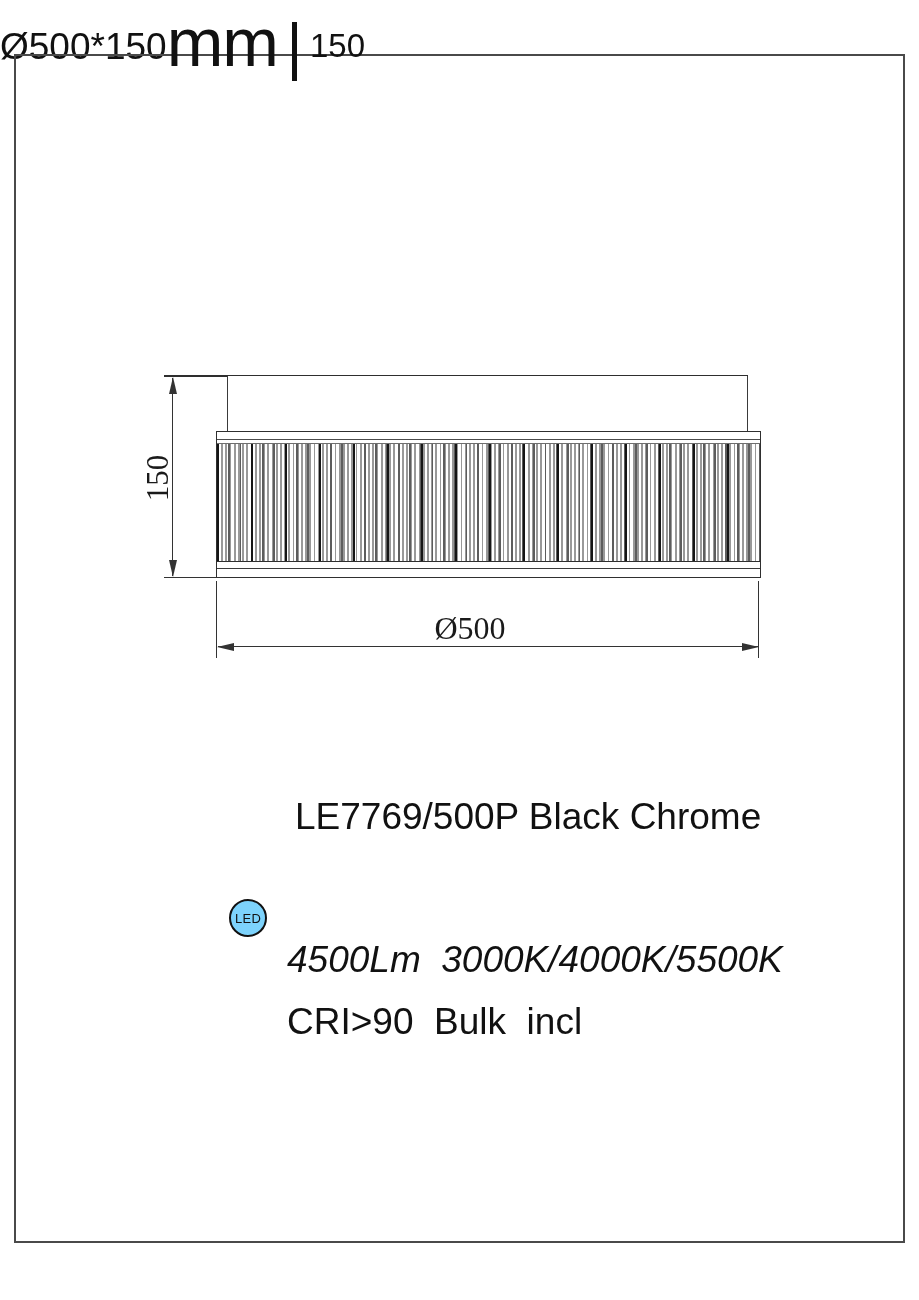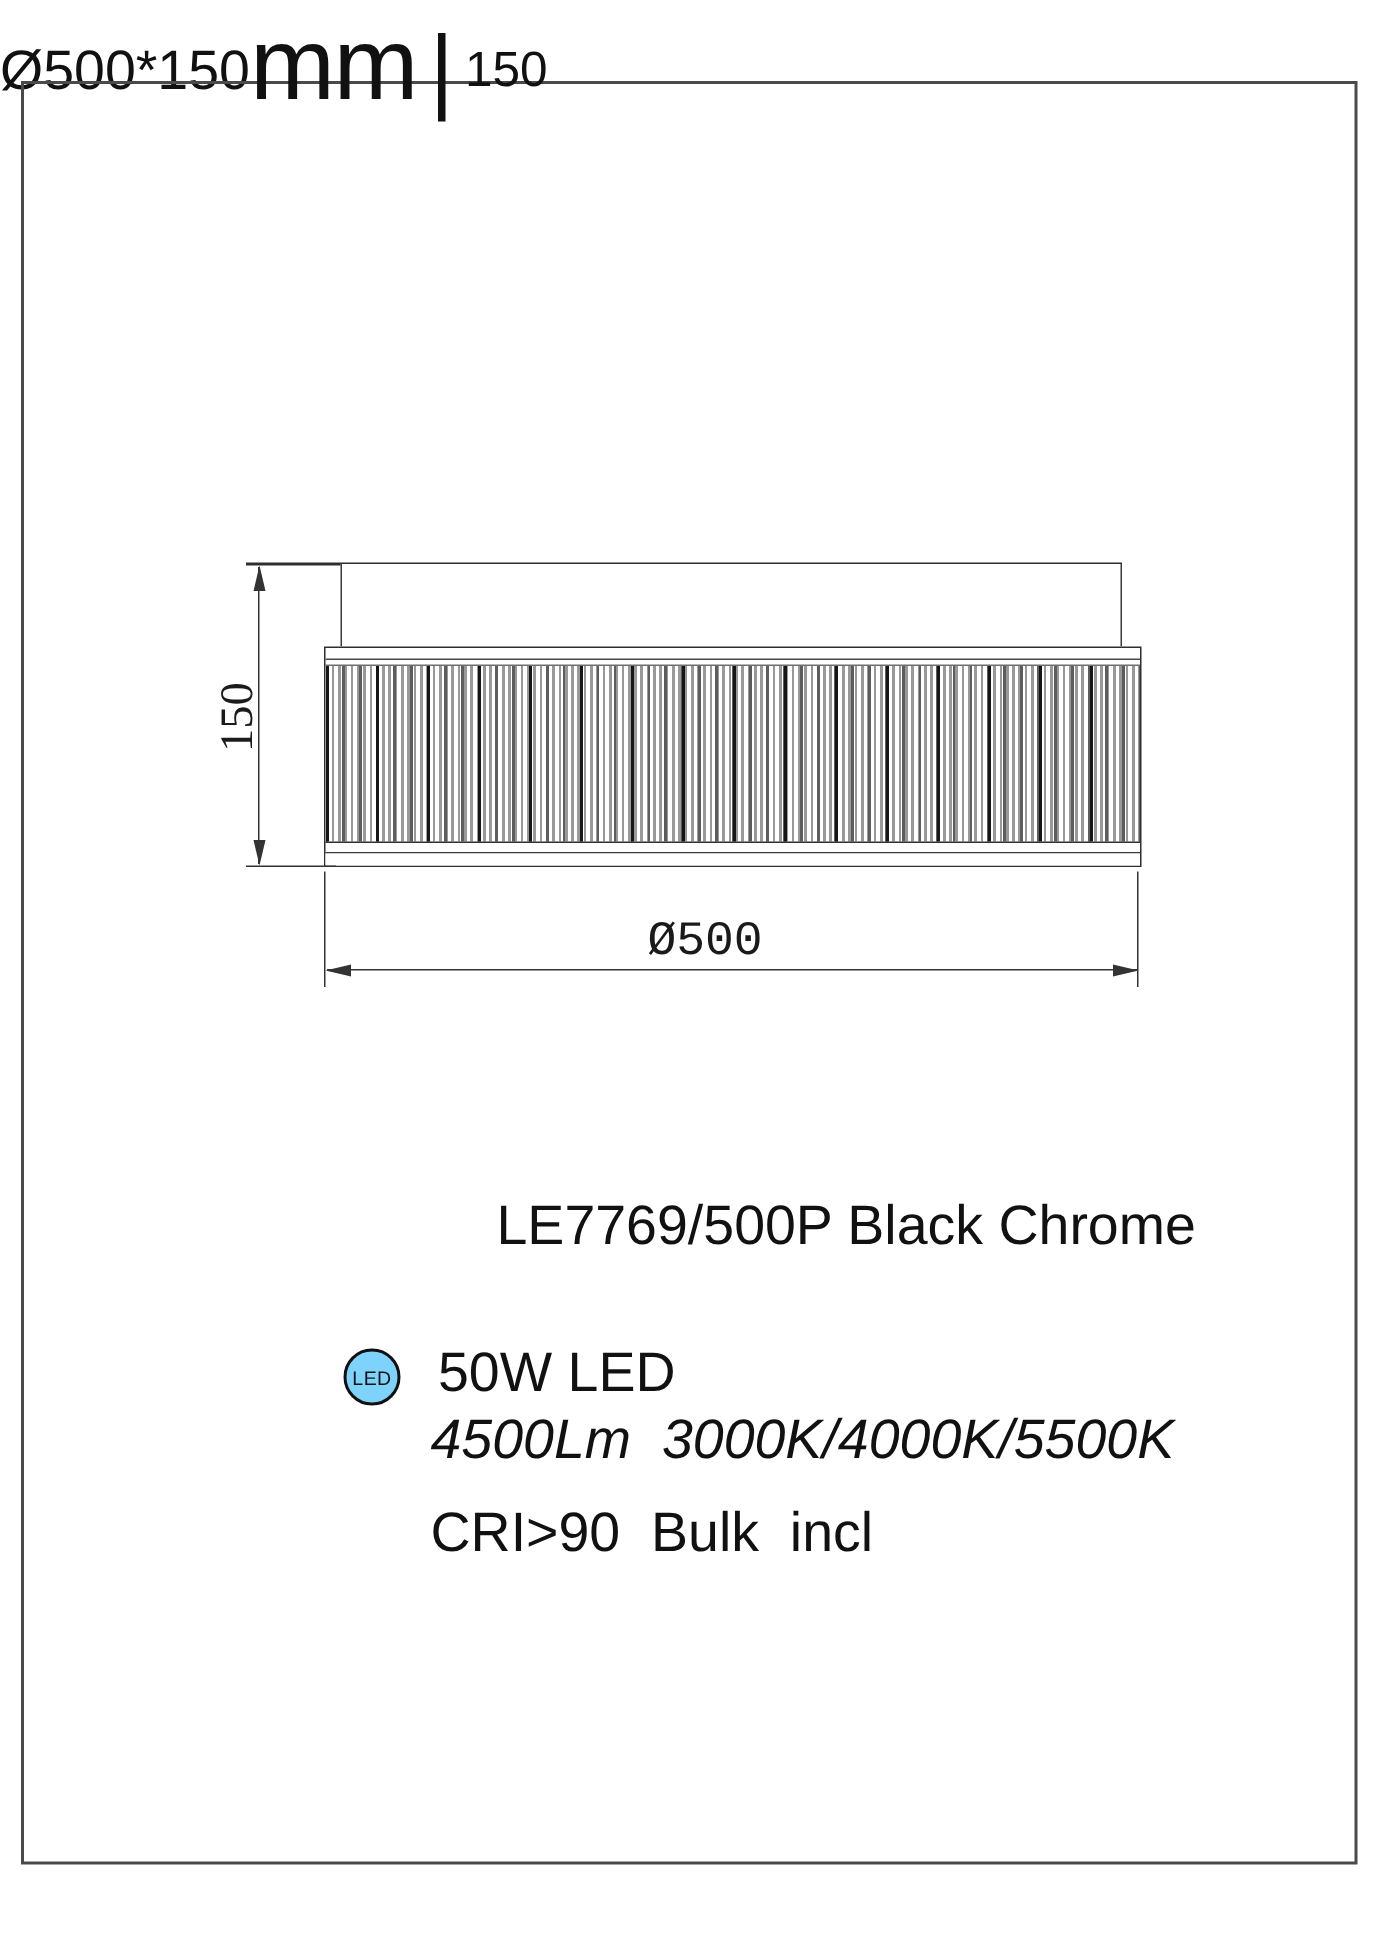--- a/index.html
+++ b/index.html
@@ -83,34 +83,34 @@
     border-right: 17px solid #333333;
   }
   #hdim-arrow-right {
     left: 742px; top: 642.5px;
     border-top: 4.5px solid transparent; border-bottom: 4.5px solid transparent;
     border-left: 17px solid #333333;
   }
   #hdim-label {
     left: 370px; top: 611px; width: 200px; height: 34px;
     line-height: 34px; text-align: center;
-    font-family: Liberation Mono, monospace;
+    font-family: Liberation Serif, serif;
     font-size: 32px; color: #1a1a1a;
   }
 
   
   .spec {
     position: absolute;
     font-size: 37px;
     line-height: 42px;
     white-space: pre;
     color: #111111;
     letter-spacing: 0;
   }
-  #spec-model { left: 295px; top: 796px; margin-left: 36px; }
+  #spec-model { left: 295px; top: 796px; }
   #spec-dims  {
     left: 292px; top: 849px;
     display: flex;
     align-items: baseline;
   }
   #spec-dims .size { font-size: 37px; line-height: 42px; white-space: pre; margin-top: 16px; }
   #spec-dims .unit { font-size: 68px; line-height: 42px; position: relative; top: 7px; letter-spacing: -1px; }
   #spec-dims .vbar { width: 5px; height: 59px; background: #111111; margin: 0 13px 0 14px; position: relative; top: 22px; }
   #spec-dims .hval { font-size: 33px; line-height: 42px; position: relative; top: -2px; }
 
@@ -165,20 +165,19 @@
     <div id="spec-dims">
       <span class="size">Ø500*150</span>
       <span class="unit">mm</span>
       <span class="vbar"></span>
       <span class="hval">150</span>
     </div>
 
     <div id="led-badge" class="abs">
       <span>LED</span>
     </div>
-    <div id="spec-power" class="spec">50W LED</div>
 
     <div id="spec-lumen" class="spec">4500Lm  3000K/4000K/5500K</div>
 
     <div id="spec-cri" class="spec">CRI&gt;90  Bulk  incl</div>
   </div>
 
 </div>
 
 </body></html>

